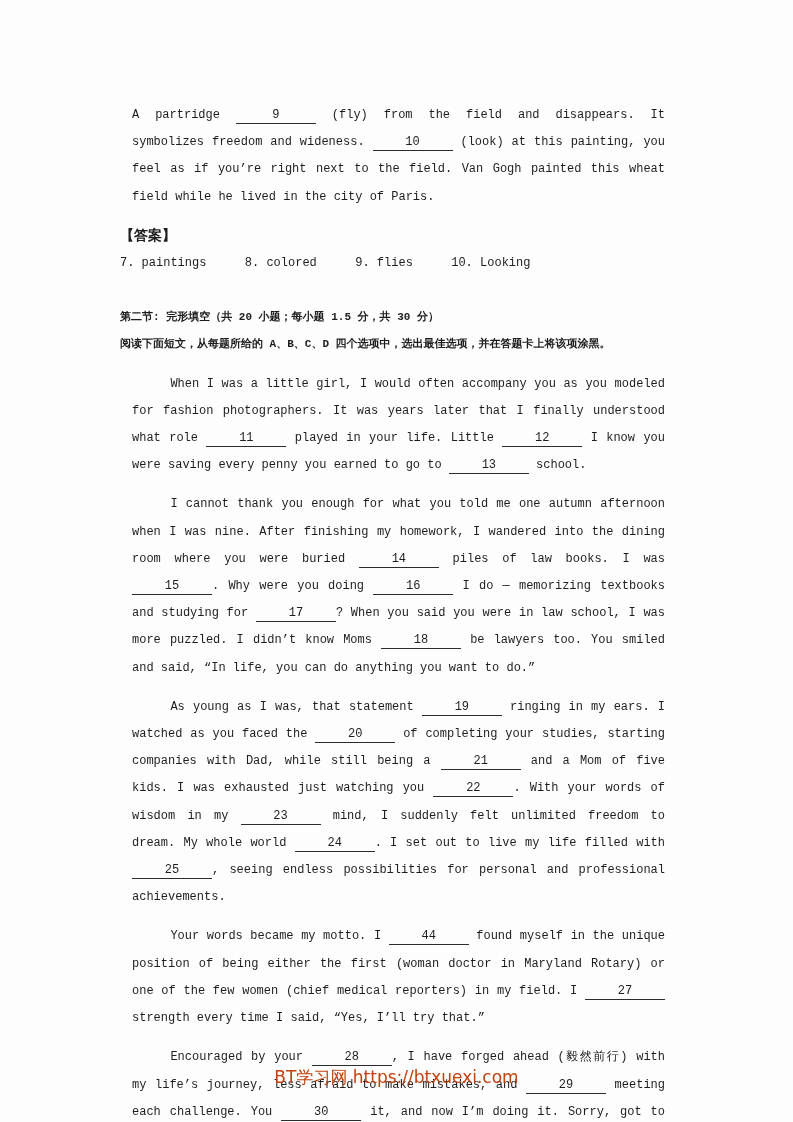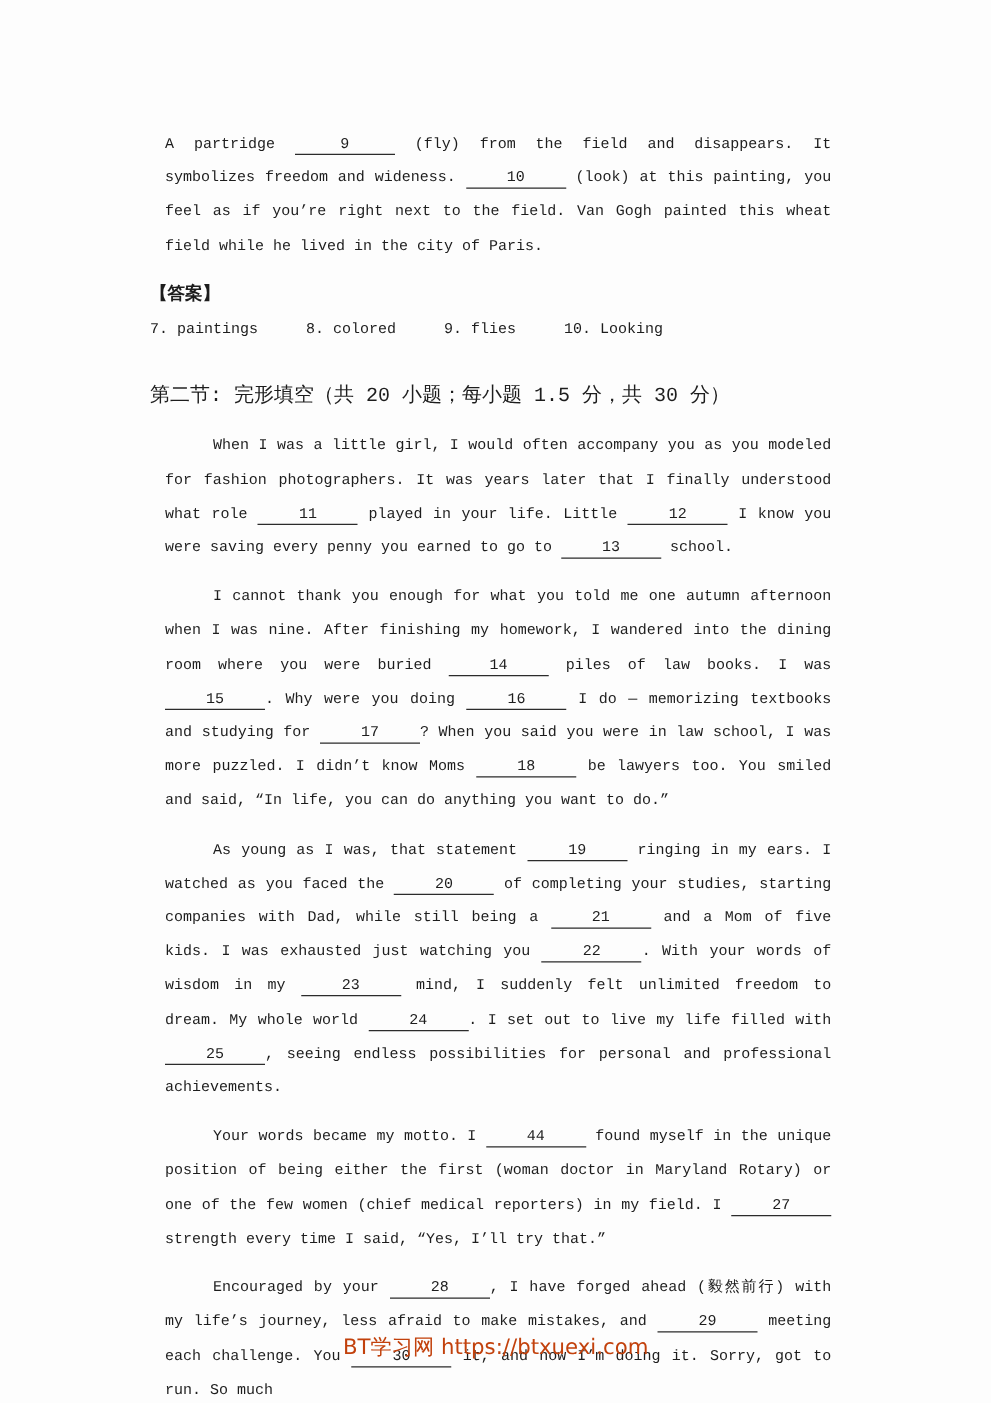--- a/index.html
+++ b/index.html
@@ -41,22 +41,22 @@
   .answer-heading {
     font-weight: bold;
     font-size: 14px;
   }
   .answers {
     display: flex;
     gap: 3.2em;
     text-align: center;
   }
   .section-heading {
-    font-weight: normal;
-    font-size: 16px;
+    font-weight: bold;
+    font-size: 11px;
   }
   .section-heading.gap-before {
     margin-top: 27px;
   }
   .essay-title {
     text-align: center;
     text-indent: 0;
   }
   .footer {
     position: absolute;
@@ -75,20 +75,21 @@
 <div class="doc">
     <p class="para"><span>A partridge </span><span class="blank">9</span><span> (fly) from the field and disappears. It symbolizes freedom and wideness. </span><span class="blank">10</span><span> (look) at this painting, you feel as if you’re right next to the field. Van Gogh painted this wheat field while he lived in the city of Paris.</span></p>
     <div class="answer-heading">【答案】</div>
     <div class="answers">
       <span class="answer-item">7. paintings</span>
       <span class="answer-item">8. colored</span>
       <span class="answer-item">9. flies</span>
       <span class="answer-item">10. Looking</span>
     </div>
     <div class="section-heading gap-before">第二节: 完形填空（共 20 小题；每小题 1.5 分，共 30 分）</div>
+    <div class="section-heading">阅读下面短文，从每题所给的 A、B、C、D 四个选项中，选出最佳选项，并在答题卡上将该项涂黑。</div>
     <p class="para indent"><span>When I was a little girl, I would often accompany you as you modeled for fashion photographers. It was years later that I finally understood what role </span><span class="blank">11</span><span> played in your life. Little </span><span class="blank">12</span><span> I know you were saving every penny you earned to go to </span><span class="blank">13</span><span> school.</span></p>
     <p class="para indent"><span>I cannot thank you enough for what you told me one autumn afternoon when I was nine. After finishing my homework, I wandered into the dining room where you were buried </span><span class="blank">14</span><span> piles of law books. I was </span><span class="blank">15</span><span>. Why were you doing </span><span class="blank">16</span><span> I do — memorizing textbooks and studying for </span><span class="blank">17</span><span>? When you said you were in law school, I was more puzzled. I didn’t know Moms </span><span class="blank">18</span><span> be lawyers too. You smiled and said, “In life, you can do anything you want to do.”</span></p>
     <p class="para indent"><span>As young as I was, that statement </span><span class="blank">19</span><span> ringing in my ears. I watched as you faced the </span><span class="blank">20</span><span> of completing your studies, starting companies with Dad, while still being a </span><span class="blank">21</span><span> and a Mom of five kids. I was exhausted just watching you </span><span class="blank">22</span><span>. With your words of wisdom in my </span><span class="blank">23</span><span> mind, I suddenly felt unlimited freedom to dream. My whole world </span><span class="blank">24</span><span>. I set out to live my life filled with </span><span class="blank">25</span><span>, seeing endless possibilities for personal and professional achievements.</span></p>
     <p class="para indent"><span>Your words became my motto. I </span><span class="blank">44</span><span> found myself in the unique position of being either the first (woman doctor in Maryland Rotary) or one of the few women (chief medical reporters) in my field. I </span><span class="blank">27</span><span> strength every time I said, “Yes, I’ll try that.”</span></p>
     <p class="para indent"><span>Encouraged by your </span><span class="blank">28</span><span>, I have forged ahead (毅然前行) with my life’s journey, less afraid to make mistakes, and </span><span class="blank">29</span><span> meeting each challenge. You </span><span class="blank">30</span><span> it, and now I’m doing it. Sorry, got to run. So much</span></p>
   </div>
 
 <div class="footer">BT学习网 https://btxuexi.com</div>
 
 </body></html>

